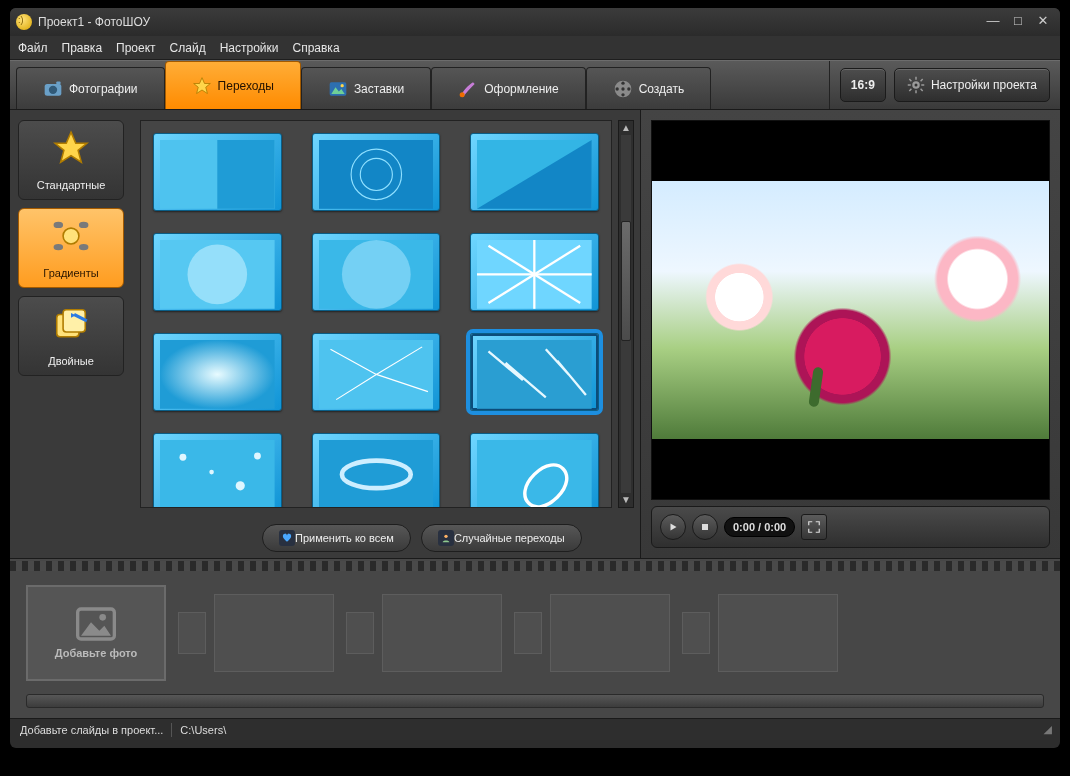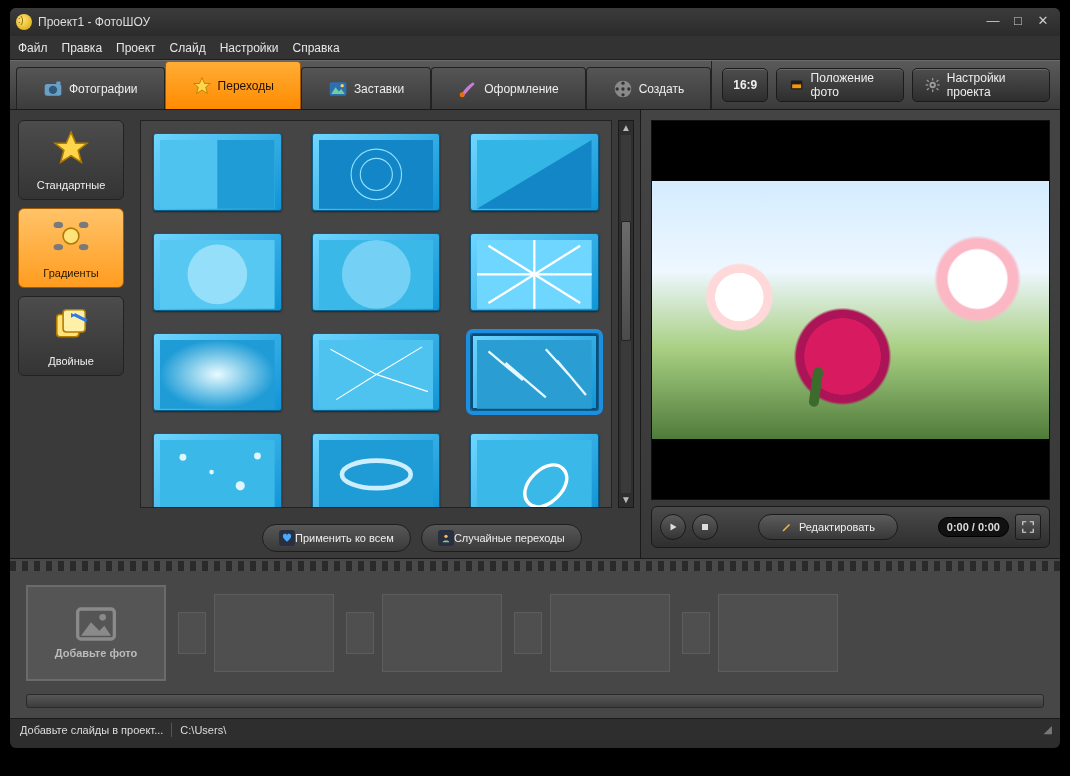--- a/index.html
+++ b/index.html
@@ -139,27 +139,20 @@
           </svg>
         <span>Создать</span>
       </div>
     </div>
     <div class="toolbar-right">
       <div class="btn small">
         <span>16:9</span>
       </div>
       <div class="btn">
         <svg viewBox="0 0 24 24">
-            <rect x="3" y="5" width="18" height="14" rx="2" fill="#1f1f1f"></rect>
-            <rect x="5" y="11" width="14" height="6" fill="#ff9500"></rect>
-          </svg>
-        <span>Положение фото</span>
-      </div>
-      <div class="btn">
-        <svg viewBox="0 0 24 24">
             <circle cx="12" cy="12" r="5" fill="#9a9a9a"></circle>
             <g fill="#9a9a9a">
               <rect x="11" y="1" width="2" height="4"></rect>
               <rect x="11" y="19" width="2" height="4"></rect>
               <rect x="1" y="11" width="4" height="2"></rect>
               <rect x="19" y="11" width="4" height="2"></rect>
               <rect x="3.5" y="3.5" width="2" height="4" transform="rotate(-45 4.5 5.5)"></rect>
               <rect x="18.5" y="16.5" width="2" height="4" transform="rotate(-45 19.5 18.5)"></rect>
               <rect x="18.5" y="3.5" width="2" height="4" transform="rotate(45 19.5 5.5)"></rect>
               <rect x="3.5" y="16.5" width="2" height="4" transform="rotate(45 4.5 18.5)"></rect>
@@ -332,26 +325,20 @@
         <div class="round">
             <svg viewBox="0 0 24 24">
               <polygon points="7,5 19,12 7,19"></polygon>
             </svg>
           </div>
         <div class="round">
             <svg viewBox="0 0 24 24">
               <rect x="6" y="6" width="12" height="12"></rect>
             </svg>
           </div>
-        <div class="edit-pill">
-          <svg width="12" height="12" viewBox="0 0 24 24">
-              <path d="M3 21l3-1 12-12-2-2L4 18z" fill="#ffb74d"></path>
-            </svg>
-          <span>Редактировать</span>
-        </div>
         <div class="timebox">0:00 / 0:00</div>
         <div class="full">
             <svg width="14" height="14" viewBox="0 0 24 24" fill="none" stroke="#ddd" stroke-width="2">
               <path d="M3 9V3h6M21 9V3h-6M3 15v6h6M21 15v6h-6"></path>
             </svg>
           </div>
       </div>
     </div>
   </div>
 

